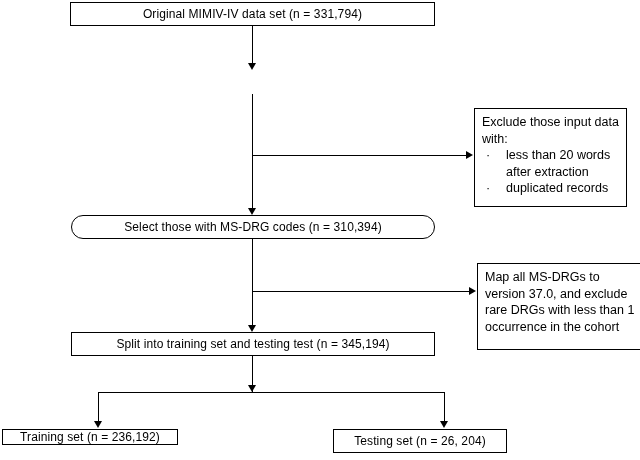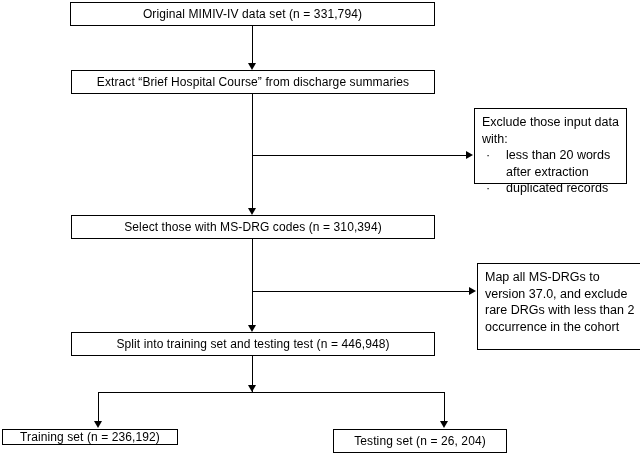--- a/index.html
+++ b/index.html
@@ -99,60 +99,57 @@
 
 <div id="canvas">
 
   <div class="box" style="left:70px; top:2px; width:365px; height:24px;">
     <span>Original MIMIV-IV data set (n = 331,794)</span>
   </div>
 
   <div class="vline" style="left:252px; top:26px; height:41px;"></div>
   <div class="arrow-down" style="left:248px; top:63px;"></div>
 
-  <div class="box" style="left:71px; top:70px; width:364px; height:24px;">
-    <span>Extract “Brief Hospital Course” from discharge summaries</span>
-  </div>
 
   <div class="vline" style="left:252px; top:94px; height:118px;"></div>
   <div class="arrow-down" style="left:248px; top:208px;"></div>
 
   <div class="hline" style="left:252px; top:155px; width:215px;"></div>
   <div class="arrow-right" style="left:466px; top:151px;"></div>
 
-  <div class="note-box" style="left:474px; top:108px; width:153px; height:76px;">
+  <div class="note-box" style="left:474px; top:108px; width:153px; height:99px;">
     <span class="note-title">Exclude those input data with:</span>
     <ul class="note-list">
       <li>
         <span class="bullet">·</span>
         <span>less than 20 words after extraction</span>
       </li>
       <li>
         <span class="bullet">·</span>
         <span>duplicated records</span>
       </li>
     </ul>
   </div>
 
-  <div class="box" style="left:71px; top:215px; width:364px; height:24px;">
+  <div class="box" style="left:71px; top:215px; width:364px; height:24px;border-radius:12px;">
     <span>Select those with MS-DRG codes (n = 310,394)</span>
   </div>
 
   <div class="vline" style="left:252px; top:239px; height:90px;"></div>
   <div class="arrow-down" style="left:248px; top:325px;"></div>
 
   <div class="hline" style="left:252px; top:291px; width:218px;"></div>
   <div class="arrow-right" style="left:469px; top:287px;"></div>
 
   <div class="note-box" style="left:477px; top:263px; width:168px; height:87px;">
-    <span class="note-plain">Map all MS-DRGs to version 37.0, and exclude rare DRGs with less than 2 occurrence in the cohort</span>
+    <span class="note-plain">Map all MS-DRGs to version 37.0, and exclude rare DRGs with less than 1 occurrence in the cohort</span>
   </div>
 
   <div class="box" style="left:71px; top:332px; width:364px; height:24px;">
-    <span>Split into training set and testing test (n = 446,948)</span>
+    <span>Split into training set and testing test (n = 345,194)</span>
   </div>
 
   <div class="vline" style="left:252px; top:356px; height:36px;"></div>
   <div class="arrow-down" style="left:248px; top:385px;"></div>
 
   <div class="hline" style="left:98px; top:392px; width:347px;"></div>
 
   <div class="vline" style="left:98px; top:392px; height:34px;"></div>
   <div class="arrow-down" style="left:94px; top:421px;"></div>
 

